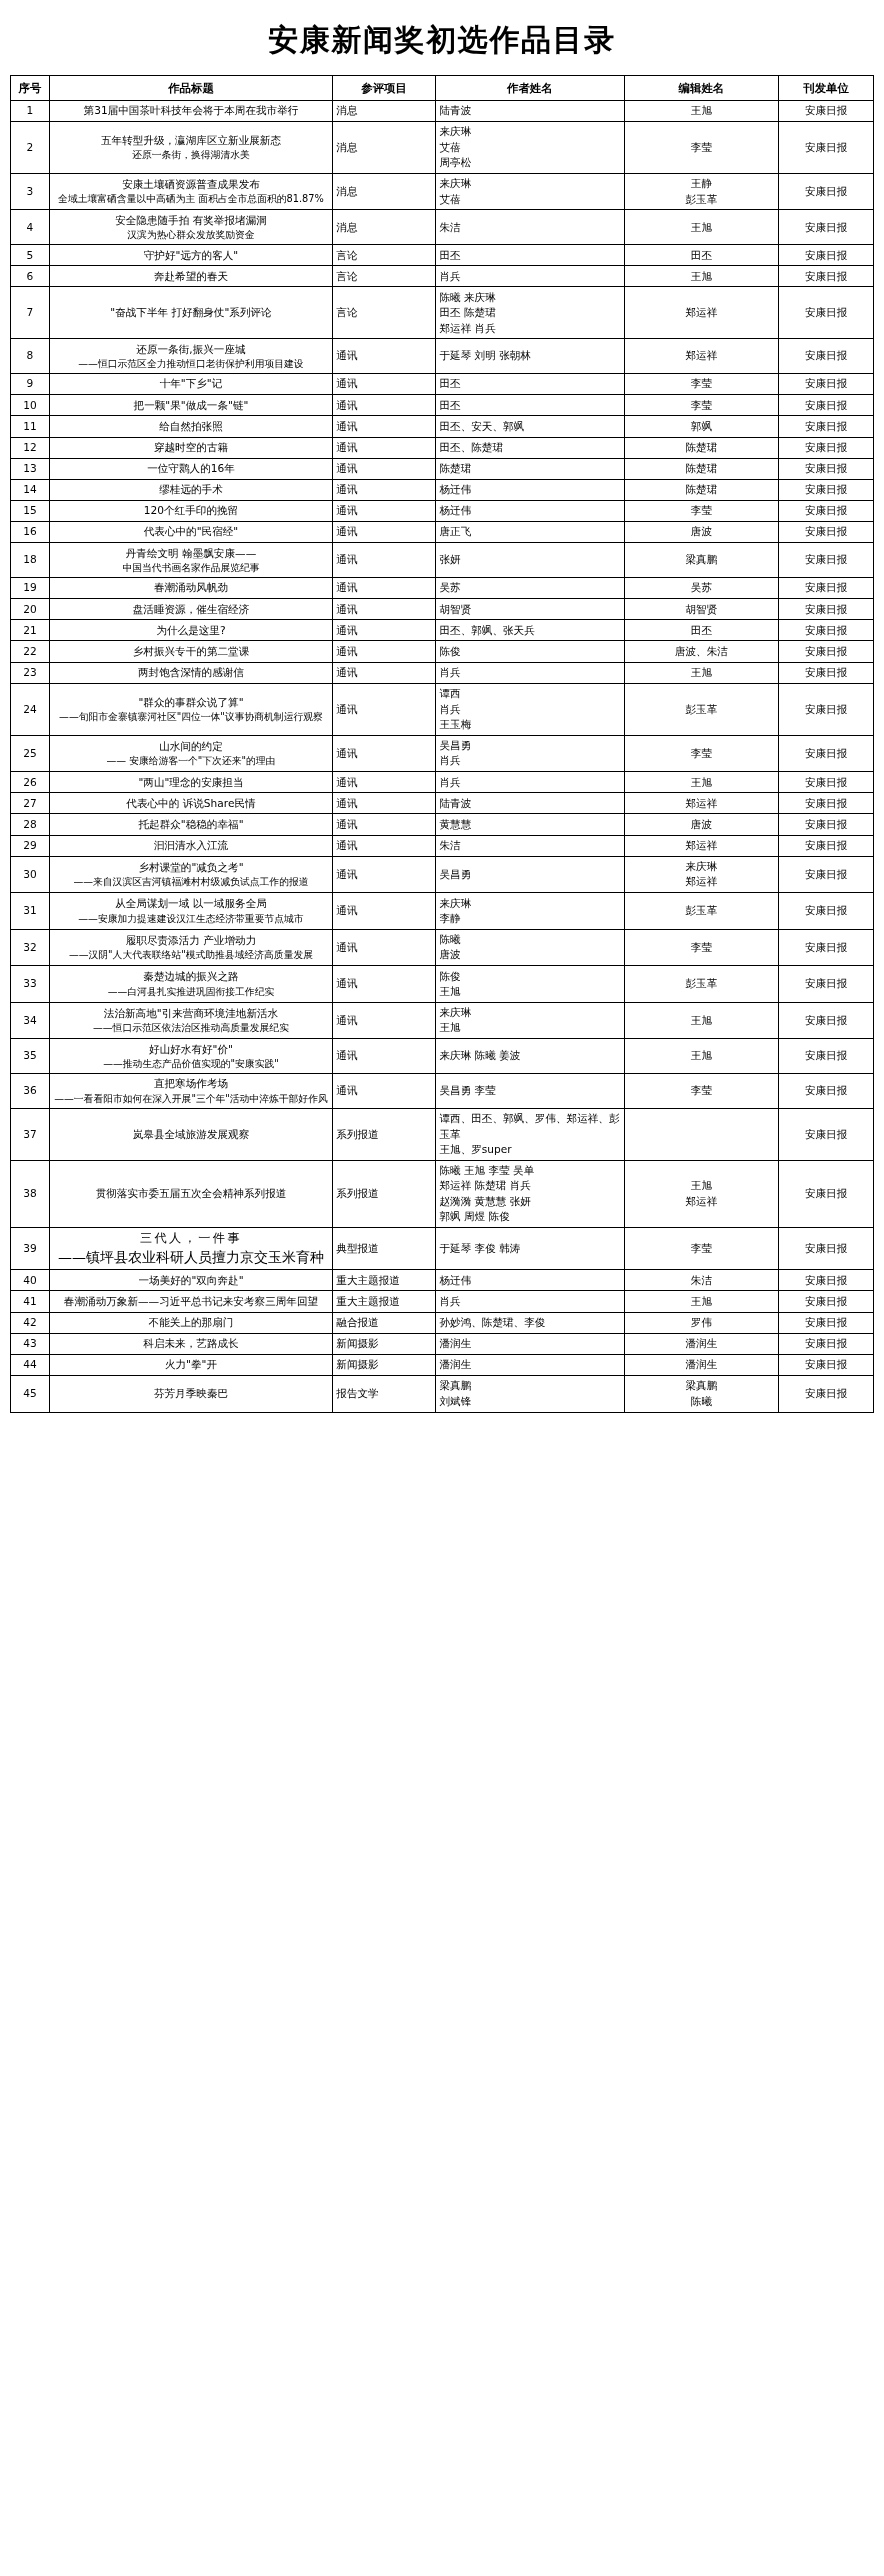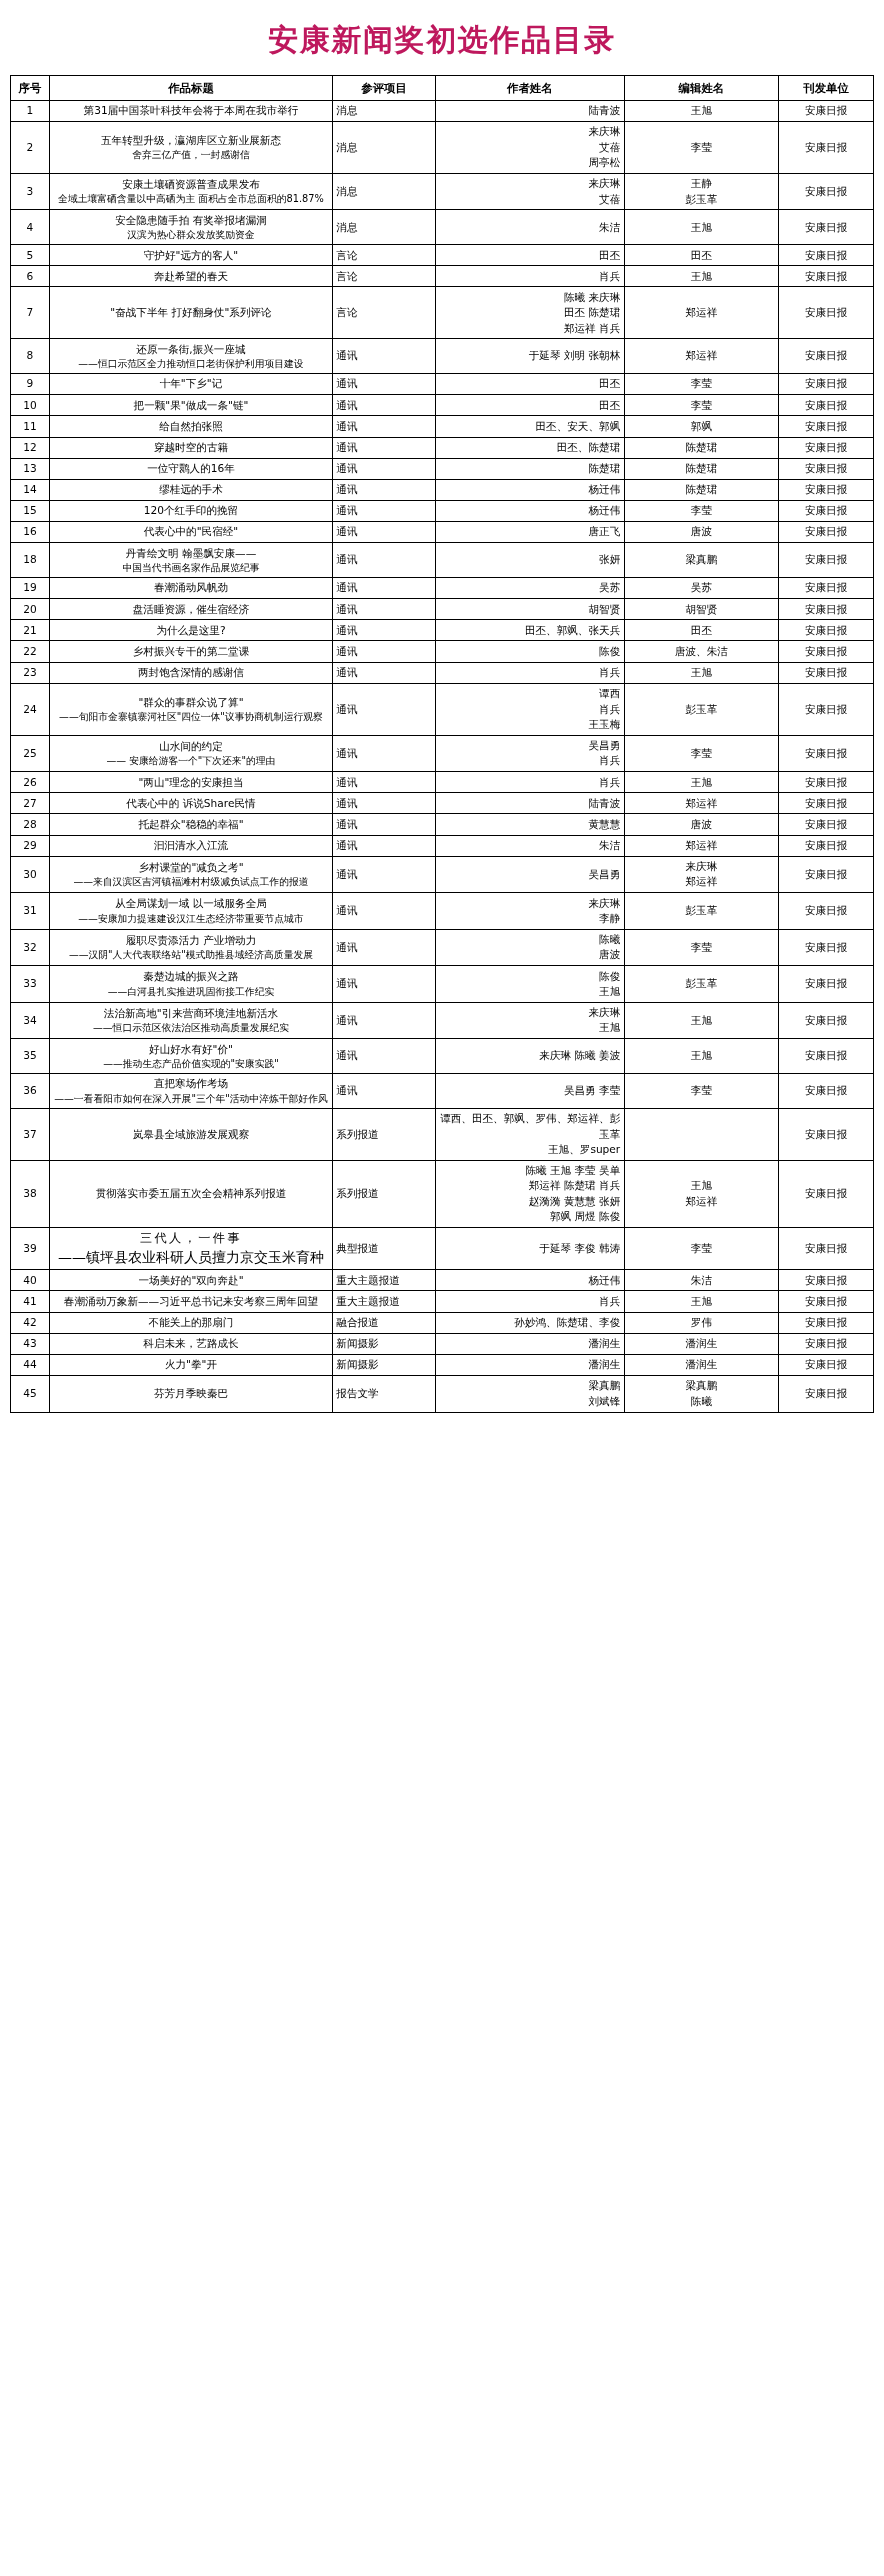--- a/index.html
+++ b/index.html
@@ -13,21 +13,21 @@
   .page {
     width: 884px;
     padding: 11.4px 8.2px 16.3px 8.2px;
   }
   .doc-title {
     text-align: center;
     font-family: "DejaVu Serif", "Liberation Serif", serif;
     font-weight: bold;
     font-size: 30px;
     letter-spacing: 1.6px;
-    color: #be185d;
+    color: #000000;
     margin: 8.2px 0 14.7px 0;
   }
   table.catalog {
     border-collapse: collapse;
     width: 864px;
     margin: 0 auto;
     table-layout: fixed;
   }
   table.catalog th, table.catalog td {
     border: 0.8px solid #000;
@@ -39,21 +39,21 @@
   }
   table.catalog th {
     text-align: center;
     font-weight: bold;
     font-size: 11.4px;
     height: 24.5px;
   }
   td.c-idx { text-align: center; width: 37px; }
   td.c-title { text-align: center; width: 269px; padding-left: 4.9px; }
   td.c-cat { text-align: left; width: 98px; }
-  td.c-author { text-align: right; width: 179px; }
+  td.c-author { text-align: left; width: 179px; }
   td.c-editor { text-align: center; width: 147px; }
   td.c-unit { text-align: center; width: 90px; }
   .sub {
     display: block;
     font-size: 9.8px;
     line-height: 1.4;
   }
   .tiny {
     display: block;
     font-size: 14px;
@@ -91,21 +91,21 @@
           <td class="c-author multi-line">
             <span>陆青波</span>
           </td>
           <td class="c-editor multi-line">
             <span>王旭</span>
           </td>
           <td class="c-unit">安康日报</td>
         </tr>
         <tr>
           <td class="c-idx">2</td>
-          <td class="c-title"><span>五年转型升级，瀛湖库区立新业展新态</span><span class="sub">舍弃三亿产值，一封感谢信</span></td>
+          <td class="c-title"><span>五年转型升级，瀛湖库区立新业展新态</span><span class="sub">还原一条街，换得湖清水美</span></td>
           <td class="c-cat">消息</td>
           <td class="c-author multi-line">
             <span>来庆琳</span>
             <span>艾蓓</span>
             <span>周亭松</span>
           </td>
           <td class="c-editor multi-line">
             <span>李莹</span>
           </td>
           <td class="c-unit">安康日报</td>

